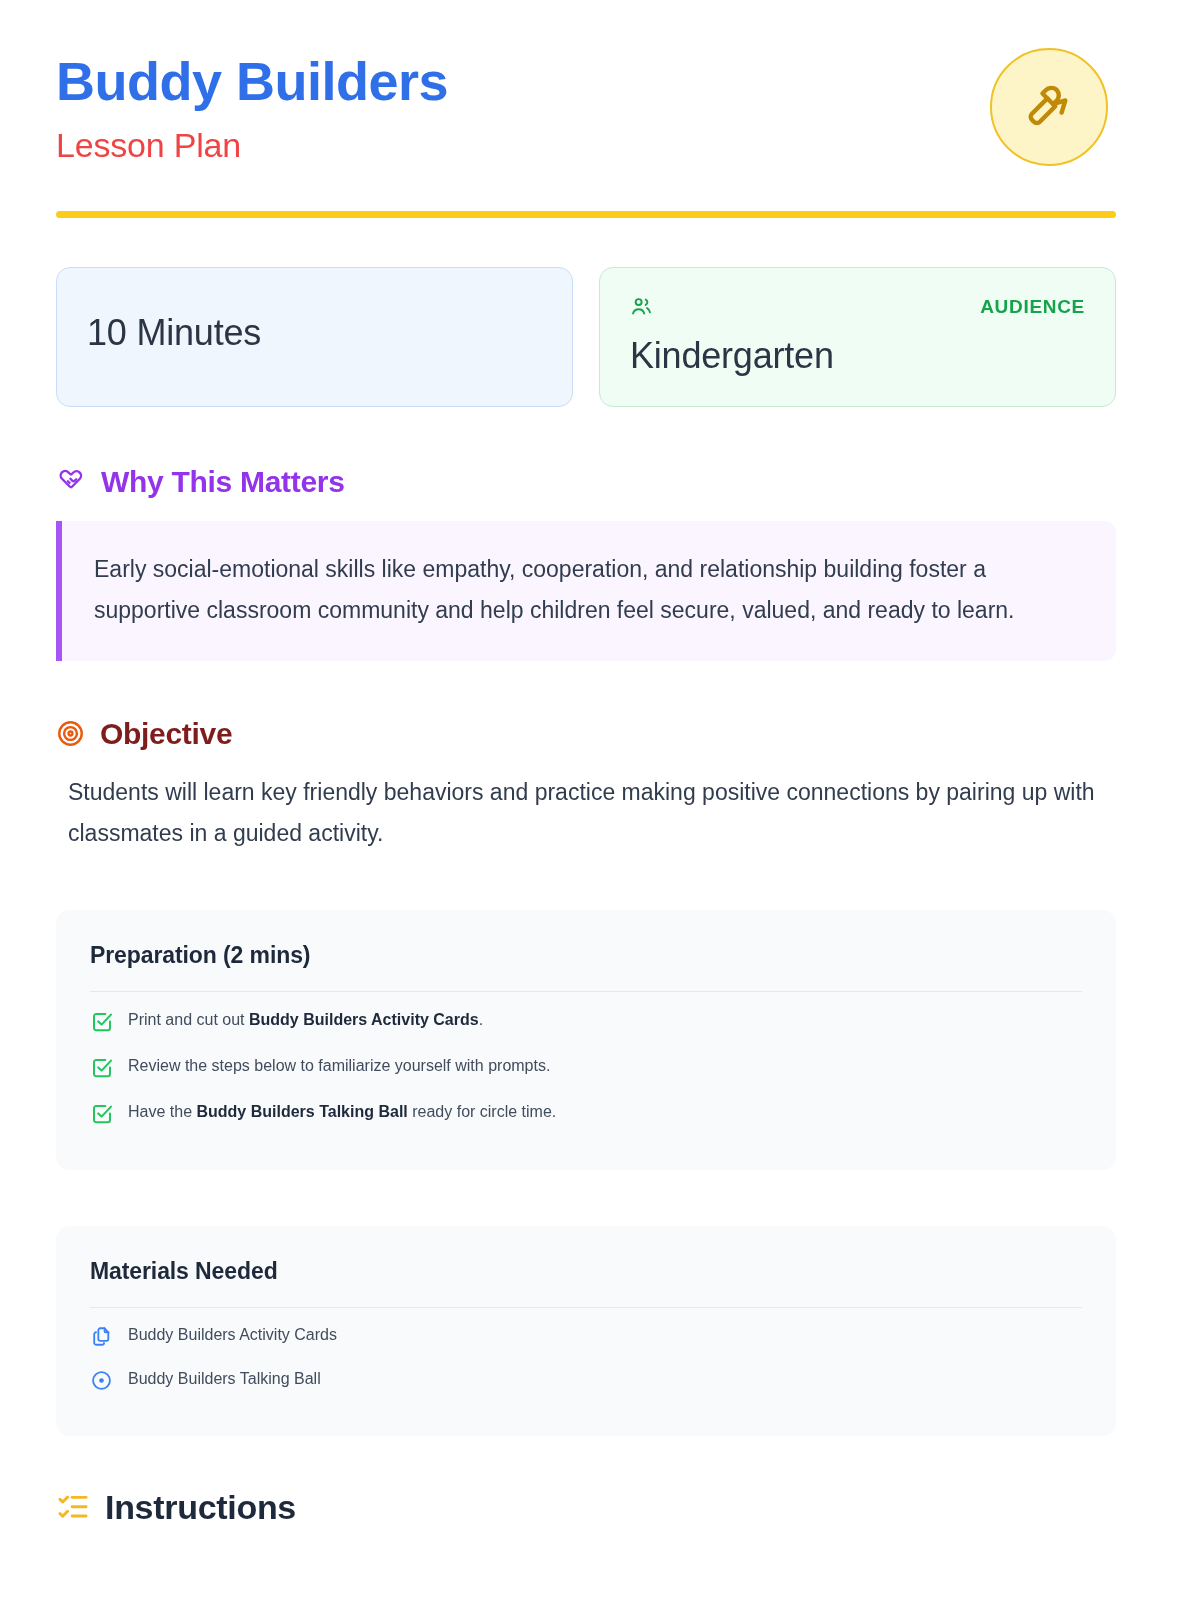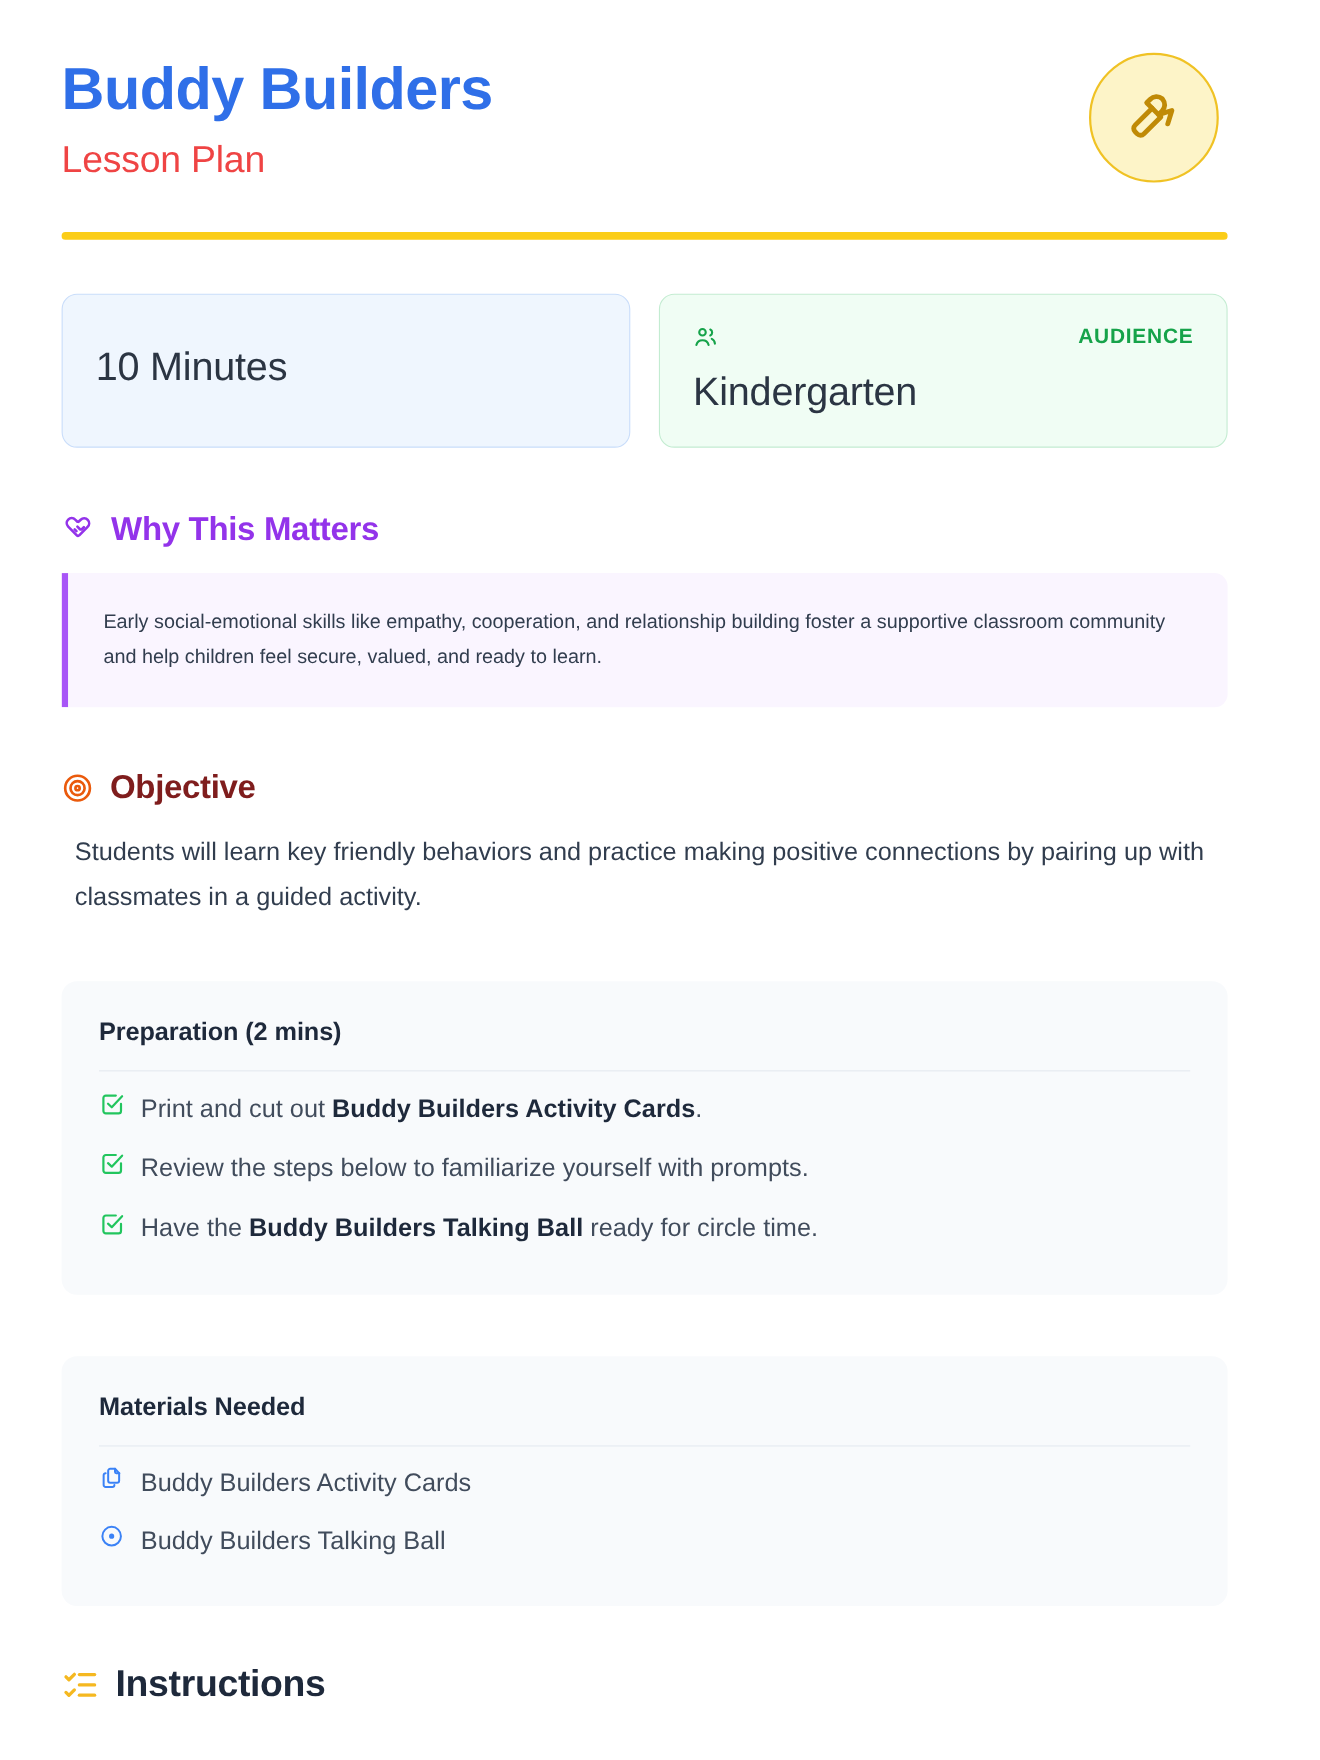--- a/index.html
+++ b/index.html
@@ -109,21 +109,21 @@
 
   
   .callout {
     margin-top: 22px;
     background: #faf5ff;
     border-left: 6px solid #a855f7;
     border-radius: 0 12px 12px 0;
     padding: 28px 34px 30px 32px;
   }
   .callout p {
-    font-size: 18px;
+    font-size: 23px;
     line-height: 1.78;
     color: #313d4e;
   }
 
   
   .body-text {
     margin-top: 21px;
     padding: 0 12px 0 12px;
     font-size: 23px;
     line-height: 1.78;
@@ -147,21 +147,21 @@
     height: 1px;
     background: #e4e9f0;
     margin: 22px 0 6px 0;
   }
   .panel-list { list-style: none; }
   .panel-list li {
     display: flex;
     align-items: flex-start;
     gap: 14px;
     padding: 10px 0;
-    font-size: 23px;
+    font-size: 16px;
     color: #414c5c;
     line-height: 1.5;
   }
   .panel-list li b { color: #1e293b; font-weight: 700; }
   .li-icon {
     flex: none;
     width: 24px;
     height: 24px;
     margin-top: 2px;
     display: block;

